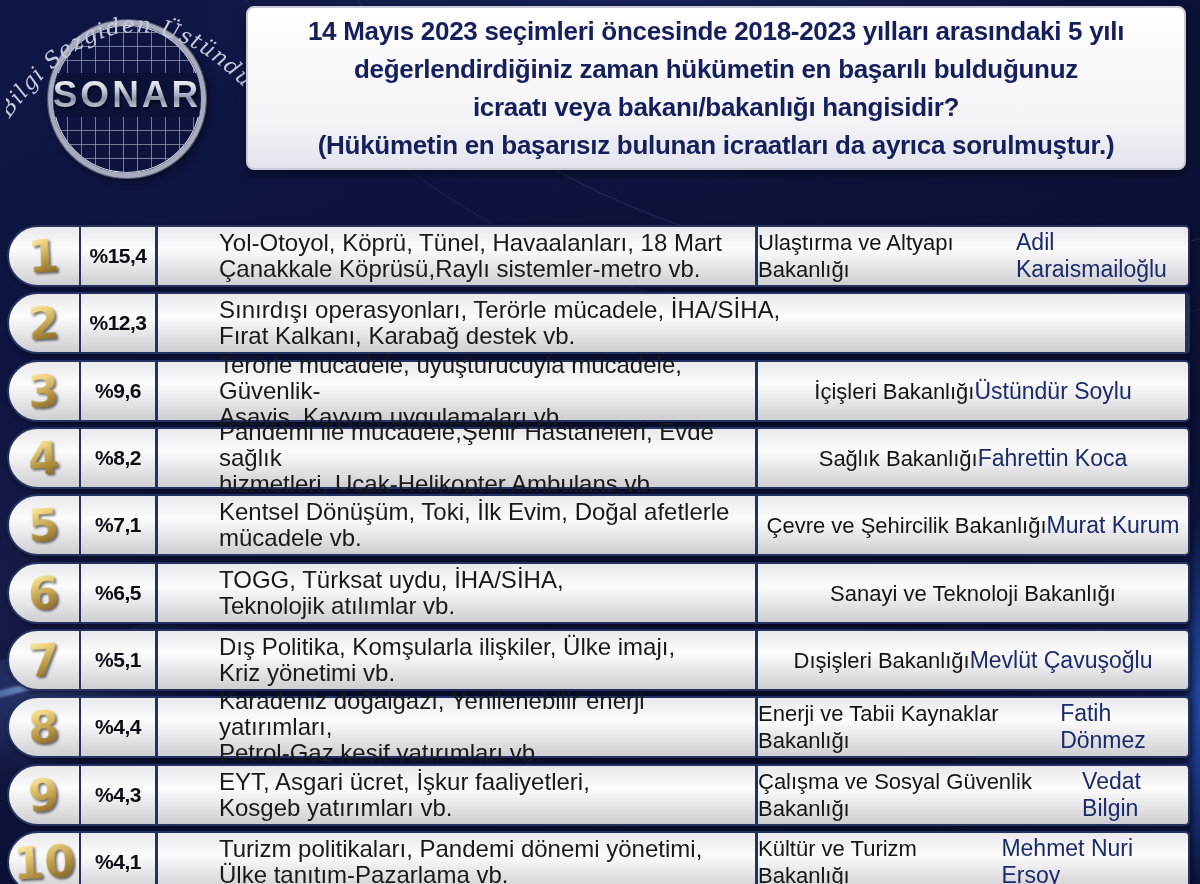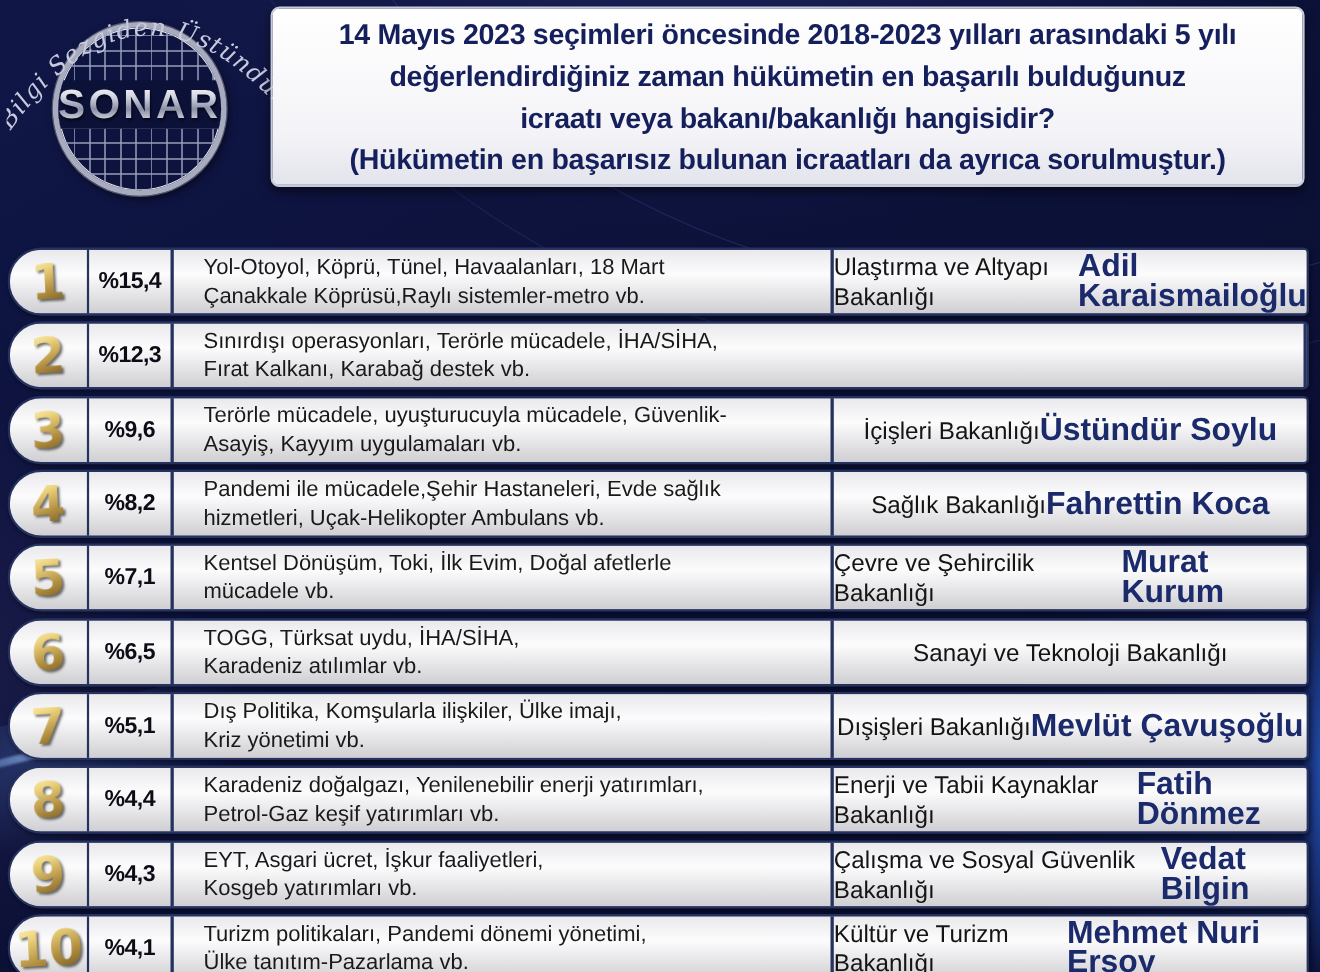--- a/index.html
+++ b/index.html
@@ -94,28 +94,28 @@
     filter:drop-shadow(2px 2px 1px rgba(0,0,0,.55));
     transform:rotate(-3deg);
   }
   .cell-pct{
     width:77px;justify-content:center;border-right:3px solid #253260;
     font-weight:bold;font-size:21px;color:#0c0c16;letter-spacing:-0.5px;
   }
   .cell-desc{
     flex:1;flex-direction:column;align-items:flex-start;justify-content:center;
     padding-left:27px;border-right:3px solid #253260;
-    font-size:20px;color:#191919;line-height:26px;
+    font-size:24px;color:#191919;line-height:26px;margin-left:34px;
   }
   .cell-ministry{
     width:430px;justify-content:center;align-items:center;
     line-height:27px;
   }
   .ministry-name{font-size:22px;color:#141414;}
-  .minister-name{font-size:29px;font-weight:bold;color:#1b2a6b;}
+  .minister-name{font-size:23px;font-weight:normal;color:#1b2a6b;}
 </style>
 </head>
 <body>
 
 <div class="bg-base"></div>
 <div class="arc arc1"></div>
 <div class="arc arc2"></div>
 <div class="streak-haze"></div>
 <div class="streak"></div>
 <div class="right-glow"></div>
@@ -211,21 +211,21 @@
   </div>
 </div>
 
 <div class="row" style="top:562px">
   <div class="cell cell-num">
       <span class="gold-num">6</span>
     </div>
   <div class="cell cell-pct">%6,5</div>
   <div class="cell cell-desc">
     <div>TOGG, Türksat uydu, İHA/SİHA,</div>
-    <div>Karadeniz atılımlar vb.</div>
+    <div>Teknolojik atılımlar vb.</div>
   </div>
   <div class="cell cell-ministry">
     <div class="ministry-name">Sanayi ve Teknoloji Bakanlığı</div>
   </div>
 </div>
 
 <div class="row" style="top:629px">
   <div class="cell cell-num">
       <span class="gold-num">7</span>
     </div>

